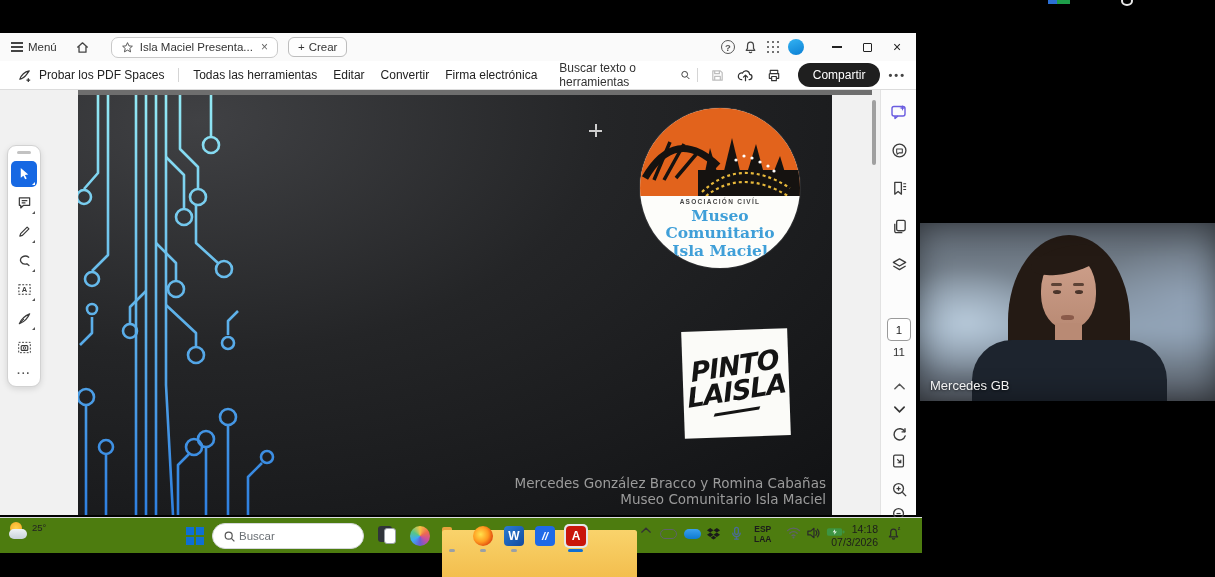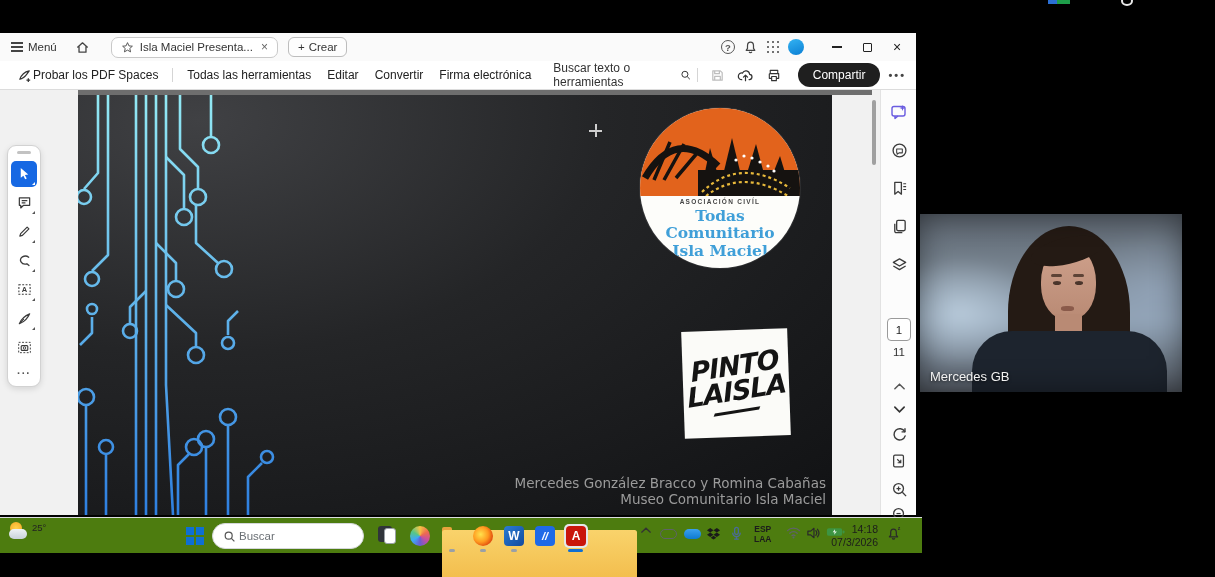--- a/index.html
+++ b/index.html
@@ -133,21 +133,21 @@
             font-size:12px; display:flex; align-items:center; justify-content:center; }
   .app-ic.acro-wrap { background:#e4e7ea; border-radius:5px; }
 
   .tray-item { position:absolute; top:8px; display:flex; align-items:center; justify-content:center; }
   .cloud-gray { width:17px; height:10px; border:1.5px solid #5f6368; border-radius:8px; background:transparent; }
   .cloud-blue { width:17px; height:10px; border-radius:8px; background:linear-gradient(#3aa0ef,#0d7ad0); }
   .lang { font-size:8.5px; line-height:1.15; color:#1c1c1c; text-align:center; font-weight:bold; }
   .clock { position:absolute; right:44px; top:5px; text-align:right; font-size:10.5px; color:#1c1c1c; line-height:1.25; }
 
   
-  .video-panel { position:absolute; left:920px; top:214px; width:262px; height:178px; overflow:hidden; background:#202428; }
+  .video-panel { position:absolute; left:920px; top:223px; width:295px; height:178px; overflow:hidden; background:#202428; }
   .vid-bg { position:absolute; inset:-10px;
             background:
               radial-gradient(ellipse 120px 80px at 18% 55%, rgba(190,208,224,.85) 0%, rgba(190,208,224,0) 70%),
               radial-gradient(ellipse 140px 90px at 88% 45%, rgba(150,168,190,.7) 0%, rgba(150,168,190,0) 70%),
               linear-gradient(180deg, #565e68 0%, #77838f 32%, #90a2b4 58%, #4b5058 100%);
             filter:blur(6px); }
   .person { position:absolute; inset:0; }
   .hair { position:absolute; left:88px; top:12px; width:122px; height:172px; background:#241a14;
           border-radius:52% 52% 38% 38%; }
   .face { position:absolute; left:121px; top:30px; width:55px; height:76px; border-radius:50% 50% 46% 46%;
@@ -234,21 +234,21 @@
             </div>
           <div>
               <span class="restore-glyph"></span>
             </div>
           <div class="close-glyph">×</div>
         </div>
       </div>
     </div>
 
     <div class="toolbar">
-      <div class="tool-item" style="display:flex;align-items:center;gap:0;justify-content:space-between;">
+      <div class="tool-item" style="display:flex;align-items:center;gap:6px;justify-content:space-between;">
         <svg width="15" height="15" viewBox="0 0 16 16">
           <path d="M2 12 C4 6 7 4 12 3 C10 6 8 9.5 4.5 11 Z" fill="none" stroke="#333" stroke-width="1.3" stroke-linejoin="round"></path>
           <path d="M11 11 v4 M9 13 h4" stroke="#333" stroke-width="1.3"></path>
         </svg>
         <span>Probar los PDF Spaces</span>
       </div>
       <div class="tool-sep"></div>
       <div class="tool-item">Todas las herramientas</div>
       <div class="tool-item">Editar</div>
       <div class="tool-item">Convertir</div>
@@ -357,21 +357,21 @@
                   <circle cx="112" cy="50" r="1.6"></circle>
                 <circle cx="120" cy="54" r="1.6"></circle>
                   <circle cx="128" cy="58" r="1.6"></circle>
                   <circle cx="134" cy="63" r="1.6"></circle>
               </g>
             </svg>
           </div>
           <div class="museum-text">
             <div class="assoc-line">ASOCIACIÓN CIVÍL</div>
             <div class="museum-name">
-              <div>Todas Comunitario</div>
+              <div>Museo Comunitario</div>
               <div>Isla Maciel</div>
             </div>
           </div>
         </div>
 
 
         <div class="pinto-logo">
           <span class="pinto-dot-l">:</span>
           <span class="pinto-dot-r">:</span>
           <div class="pinto-text">

